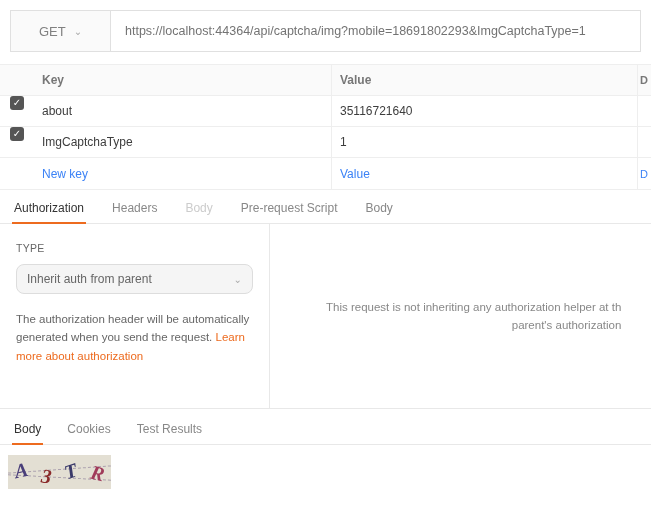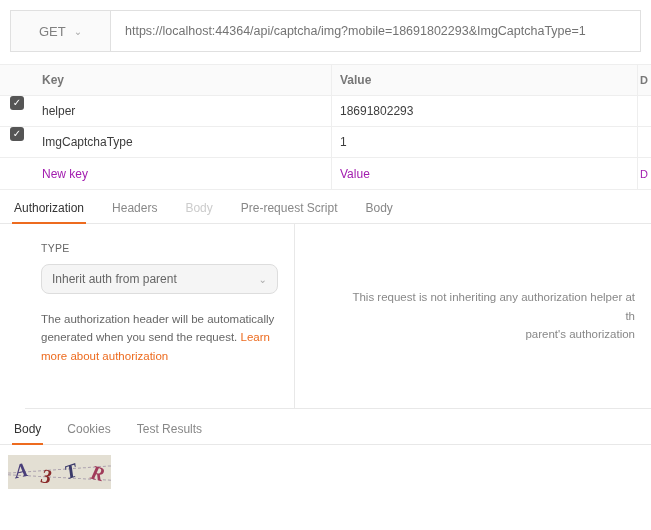--- a/index.html
+++ b/index.html
@@ -103,21 +103,21 @@
     display: flex;
     align-items: center;
     justify-content: center;
   }
   .checkbox::after {
     content: "✓";
     color: #fff;
     font-size: 10px;
     line-height: 1;
   }
-  .placeholder { color: #a21caf; }
+  .placeholder { color: #3b82f6; }
   .tabs {
     display: flex;
     gap: 24px;
     padding: 0 12px;
     border-bottom: 1px solid #e8e8e8;
     height: 34px;
     align-items: flex-end;
   }
   .tab {
     padding: 0 2px 8px 2px;
@@ -134,21 +134,20 @@
     position: absolute;
     left: 0; right: 0; bottom: -1px;
     height: 2px;
     background: #ed6b1f;
   }
   .tab.disabled { color: #ccc; }
   .auth-panel {
     display: flex;
     min-height: 185px;
     border-bottom: 1px solid #e8e8e8;
-    margin-left: 25px;
   }
   .auth-left {
     width: 270px;
     padding: 18px 16px;
     border-right: 1px solid #e8e8e8;
   }
   .auth-type-label {
     font-size: 10.5px;
     letter-spacing: 0.3px;
     color: #666;
@@ -264,22 +263,22 @@
     <div class="pt-check"></div>
     <div class="pt-key">Key</div>
     <div class="pt-value">Value</div>
     <div class="pt-desc">D</div>
   </div>
 
   <div class="pt-row">
     <div class="pt-check">
       <div class="checkbox"></div>
     </div>
-    <div class="pt-key">helper</div>
-    <div class="pt-value">18691802293</div>
+    <div class="pt-key">about</div>
+    <div class="pt-value">35116721640</div>
     <div class="pt-desc"></div>
   </div>
 
   <div class="pt-row">
     <div class="pt-check">
       <div class="checkbox"></div>
     </div>
     <div class="pt-key">ImgCaptchaType</div>
     <div class="pt-value">1</div>
     <div class="pt-desc"></div>

